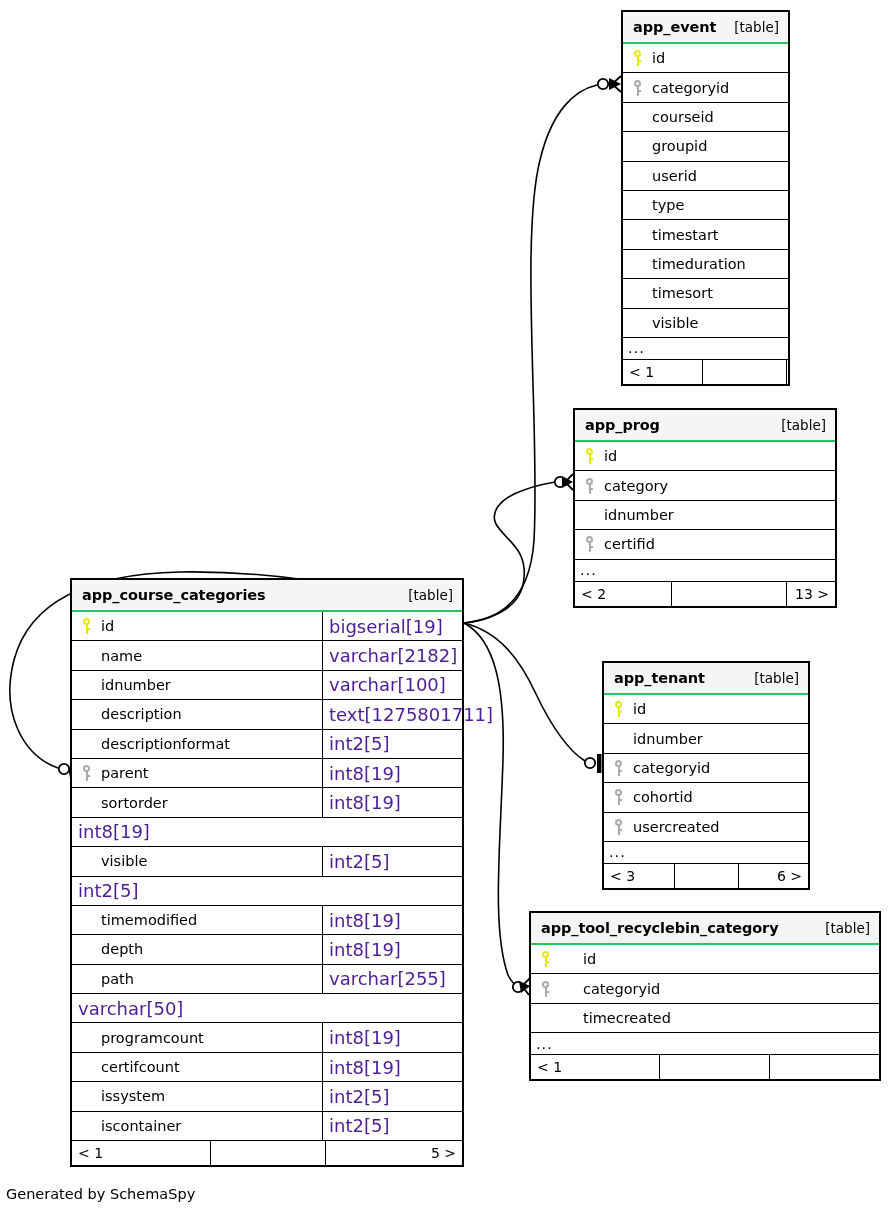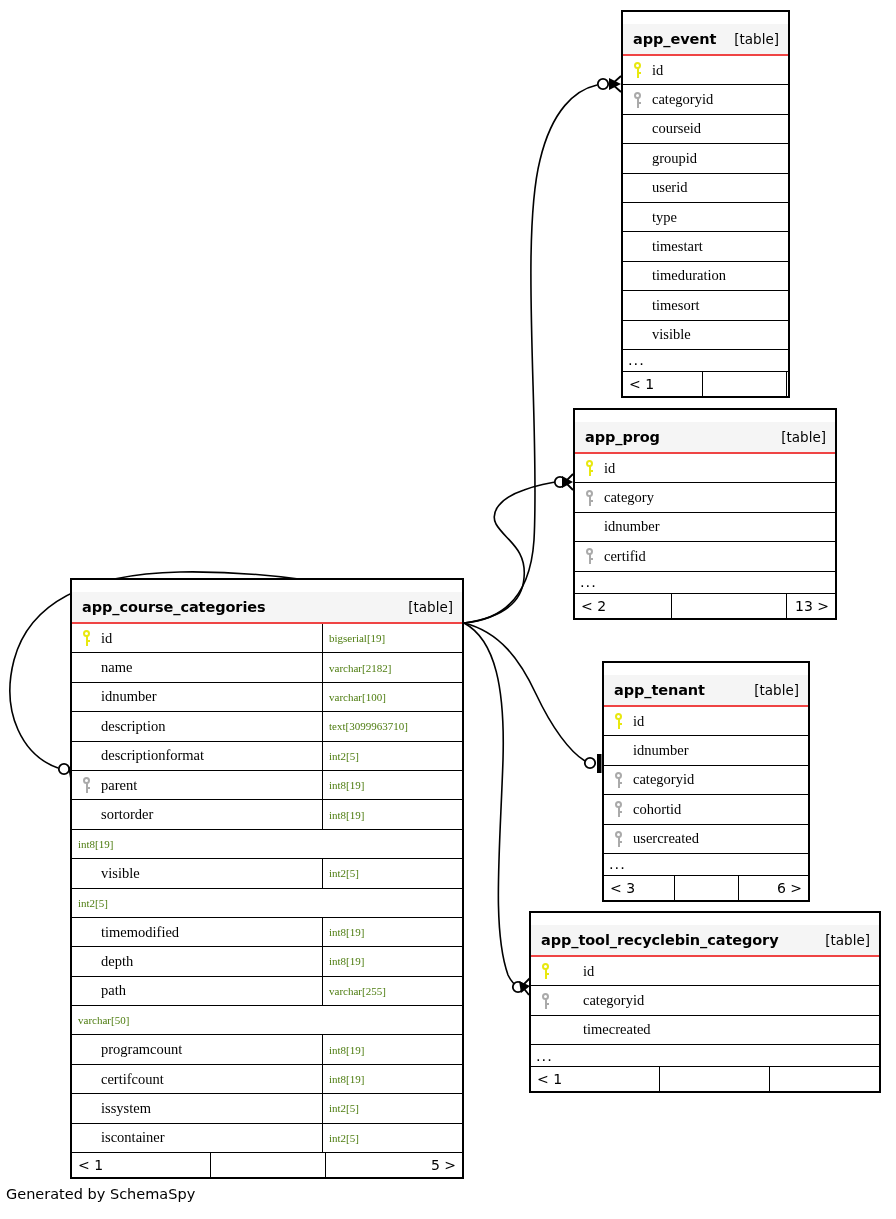--- a/index.html
+++ b/index.html
@@ -26,46 +26,44 @@
     background: #ffffff;
     border: 2px solid #000000;
     box-sizing: border-box;
     z-index: 5;
   }
   .tbl-header {
     display: flex;
     align-items: center;
     justify-content: space-between;
     background: #f5f5f5;
-    border-bottom: 2px solid #ef4444;
+    border-bottom: 2px solid #22c55e;
     box-sizing: border-box;
     height: 32px;
     padding: 0 9px 0 10px;
-    margin-top: 12px;
   }
   .tbl-title {
     font-weight: bold;
     font-size: 14.5px;
     color: #000000;
     letter-spacing: -0.1px;
     white-space: nowrap;
   }
   .tbl-kind {
     font-size: 13.5px;
     color: #000000;
     white-space: nowrap;
     padding-left: 10px;
   }
   .col-row {
     display: flex;
     align-items: stretch;
     border-bottom: 1px solid #000000;
     box-sizing: border-box;
     height: 29.4px;
-    font-family: Liberation Serif, serif;
   }
   .col-name {
     display: flex;
     align-items: center;
     box-sizing: border-box;
     flex: 1 1 auto;
     min-width: 0;
     padding-left: 7px;
     overflow: hidden;
   }
@@ -117,22 +115,22 @@
   .col-label {
     font-size: 14.5px;
     color: #000000;
     white-space: nowrap;
   }
   .col-type {
     display: flex;
     align-items: center;
     box-sizing: border-box;
     padding-left: 6px;
-    font-size: 11px;
-    color: #4d7c0f;
+    font-size: 18px;
+    color: #4c1d95;
     white-space: nowrap;
     flex: 0 0 auto;
   }
   .ellipsis-row {
     display: flex;
     align-items: center;
     box-sizing: border-box;
     height: 22px;
     border-bottom: 1px solid #000000;
     padding-left: 5px;
@@ -485,21 +483,21 @@
           <span class="keyslot"></span>
           <span class="col-label">idnumber</span>
         </div>
         <div class="col-type" style="width: 139px;">varchar[100]</div>
       </div>
       <div class="col-row">
         <div class="col-name with-typecol">
           <span class="keyslot"></span>
           <span class="col-label">description</span>
         </div>
-        <div class="col-type" style="width: 139px;">text[3099963710]</div>
+        <div class="col-type" style="width: 139px;">text[1275801711]</div>
       </div>
       <div class="col-row">
         <div class="col-name with-typecol">
           <span class="keyslot"></span>
           <span class="col-label">descriptionformat</span>
         </div>
         <div class="col-type" style="width: 139px;">int2[5]</div>
       </div>
       <div class="col-row">
         <div class="col-name with-typecol">

